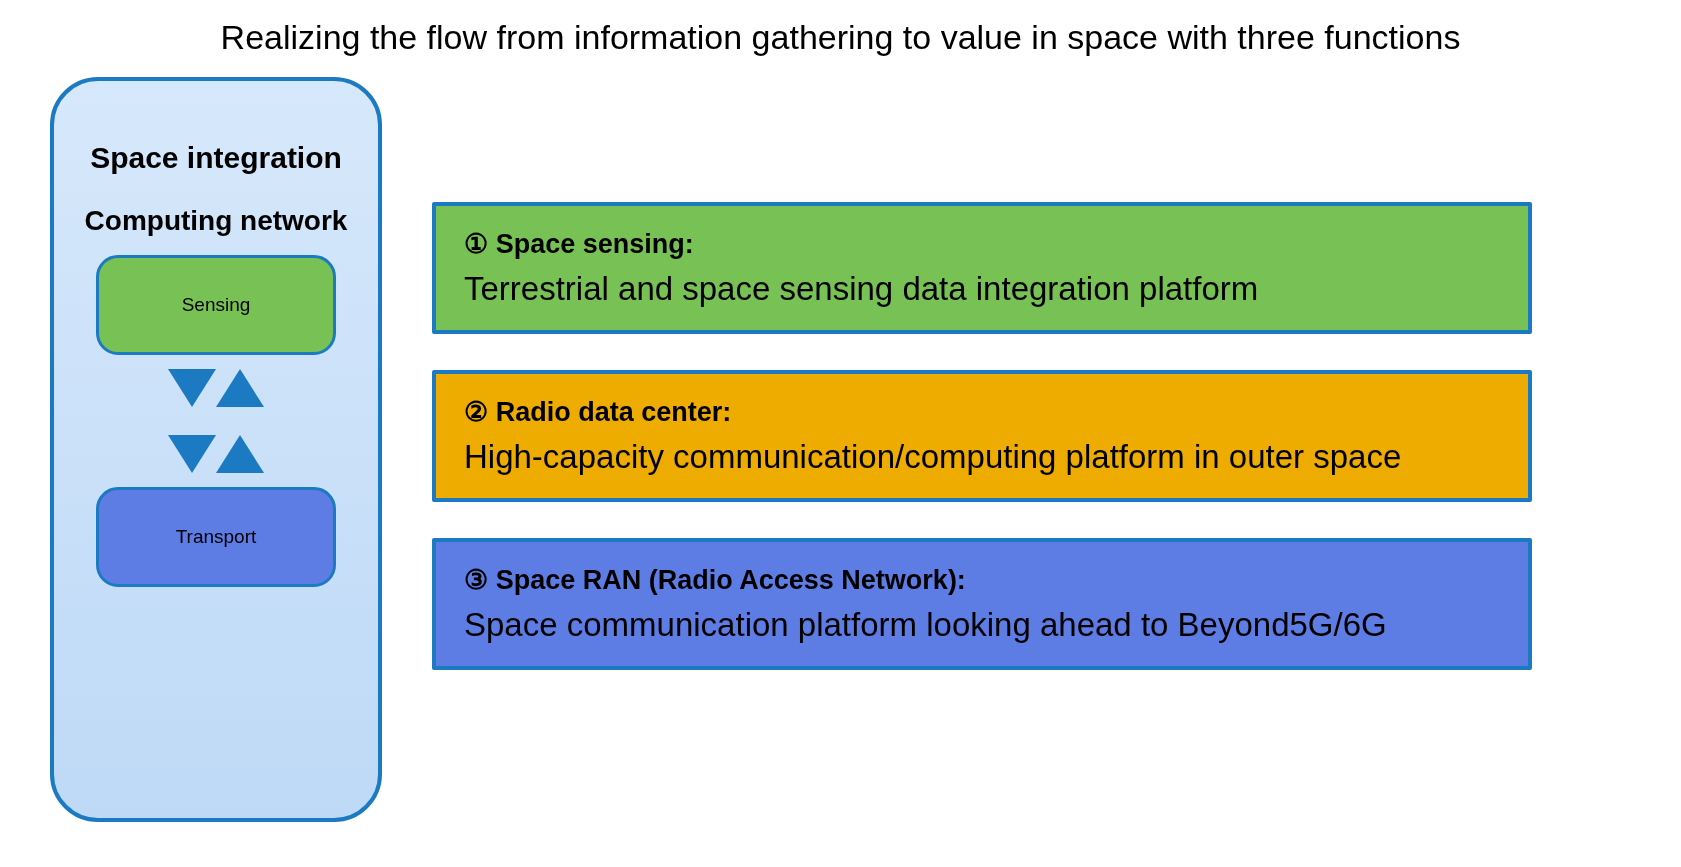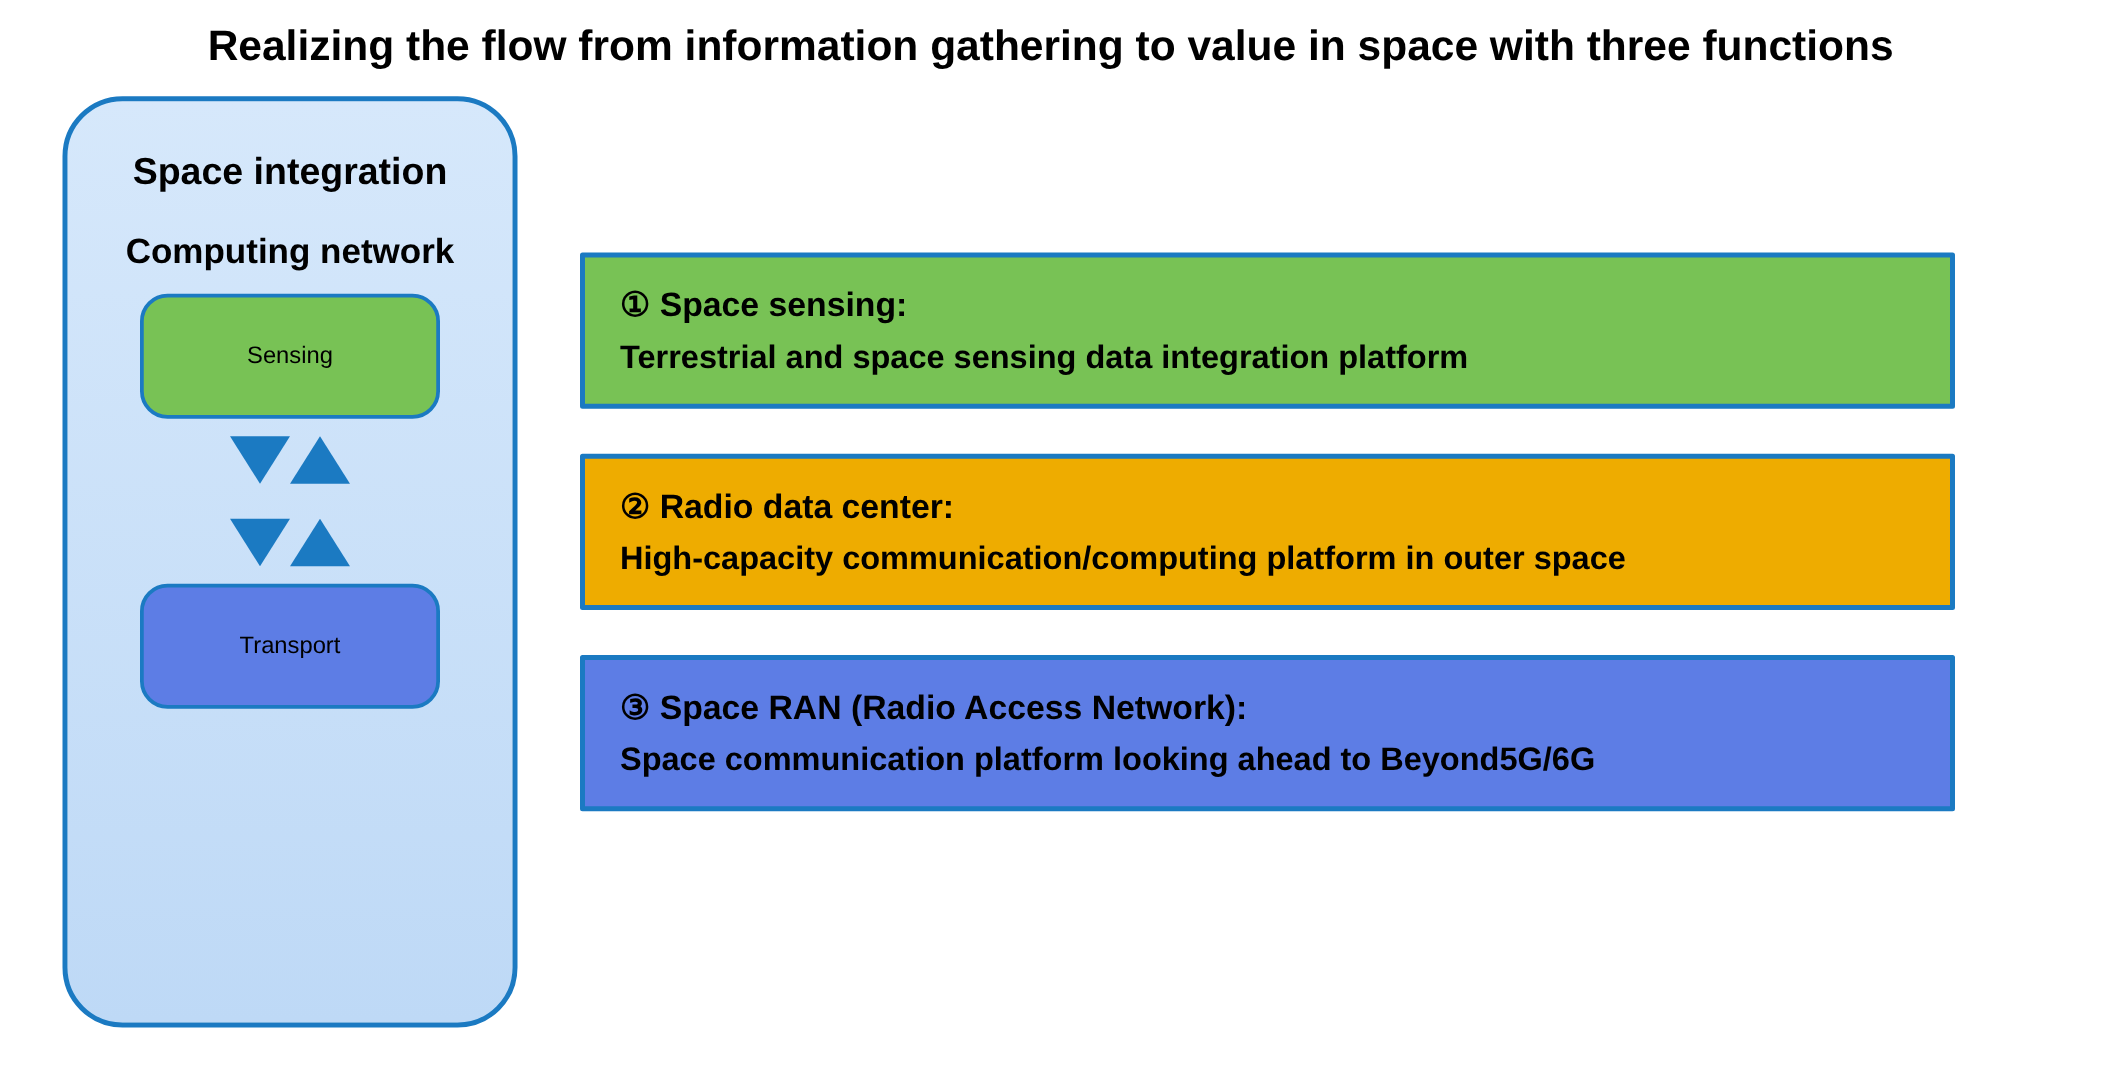--- a/index.html
+++ b/index.html
@@ -6,39 +6,39 @@
   body {
     font-family: Arial, Helvetica, sans-serif;
     background: #ffffff;
     width: 1681px;
     height: 867px;
     padding: 18px 50px;
     color: #000;
   }
   .title {
     font-size: 34px;
-    font-weight: bold;
+    font-weight: normal;
     text-align: center;
     margin-bottom: 20px;
   }
   .content {
     display: flex;
     gap: 50px;
     align-items: flex-start;
   }
   .left-panel {
-    width: 364px;
+    width: 332px;
     height: 745px;
     border: 4px solid #1b7ac2;
     border-radius: 48px;
     background: linear-gradient(180deg, #d6e8fb 0%, #bed9f6 100%);
     display: flex;
     flex-direction: column;
     align-items: center;
-    padding: 40px 30px;
+    padding: 60px 30px;
   }
   .panel-title1 {
     font-size: 30px;
     font-weight: bold;
     margin-bottom: 30px;
     text-align: center;
   }
   .panel-title2 {
     font-size: 28px;
     font-weight: bold;
@@ -93,22 +93,22 @@
   }
   .desc-green { background: #78c255; }
   .desc-orange { background: #eeac00; }
   .desc-blue { background: #5d7de5; }
   .desc-title {
     font-size: 27px;
     font-weight: bold;
     margin-bottom: 10px;
   }
   .desc-body {
-    font-size: 26px;
-    font-weight: bold;
+    font-size: 33px;
+    font-weight: normal;
   }
 </style>
 </head>
 <body>
 
 <div class="title">Realizing the flow from information gathering to value in space with three functions</div>
 
 <div class="content">
 
   <div class="left-panel">

